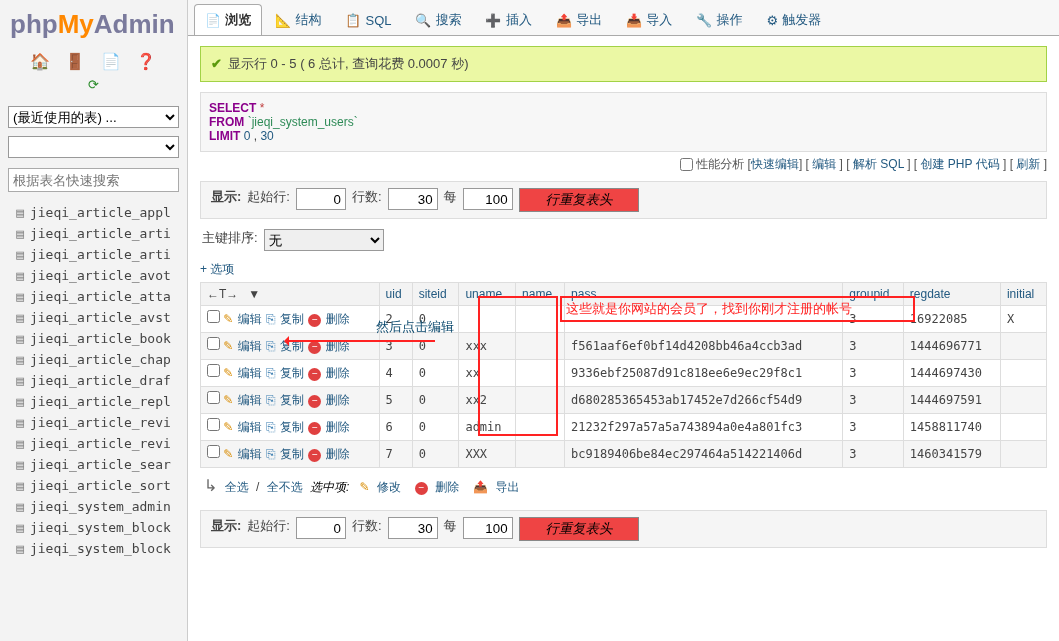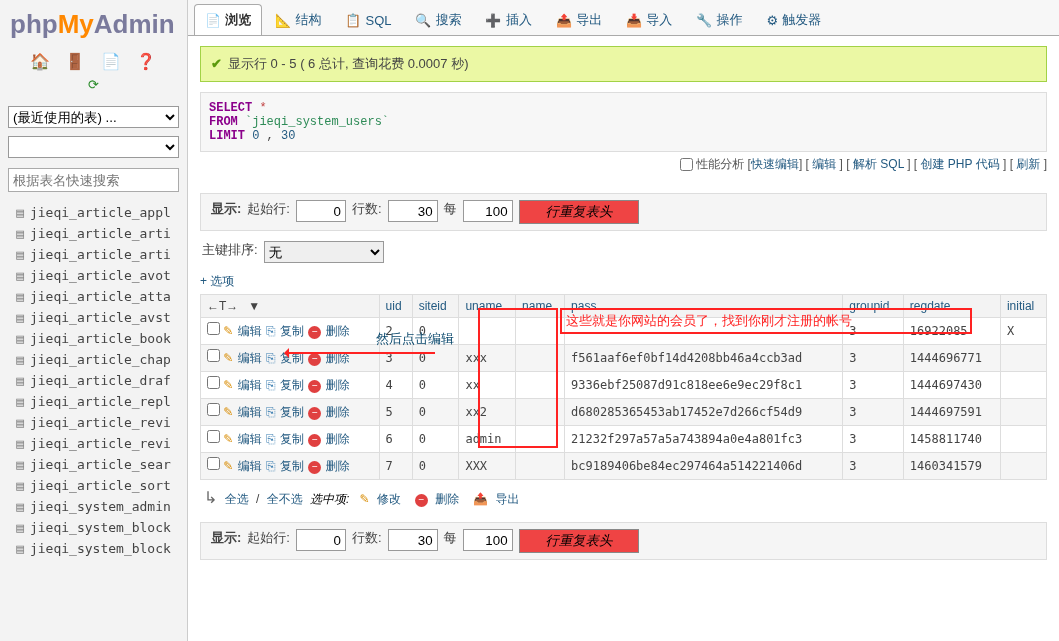--- a/index.html
+++ b/index.html
@@ -32,27 +32,27 @@
 
 .tabs { display: flex; border-bottom: 1px solid #aaa; background: #f7f7f7; padding: 4px 6px 0; gap: 2px; }
 .tab { padding: 6px 10px; border: 1px solid transparent; border-bottom: none; border-radius: 4px 4px 0 0; display: flex; align-items: center; gap: 4px; color: #235a81; }
 .tab.active { background: #fff; border-color: #aaa; color: #333; font-weight: bold; }
 .tab .ico { font-size: 13px; }
 
 .content { padding: 10px 12px; }
 .msg-success { background: #ebf8a4; border: 1px solid #a2d246; padding: 8px 10px; margin-bottom: 10px; }
 .msg-success::before { content: "✔"; color: #5b9a0d; margin-right: 6px; font-weight: bold; }
 
-.sql-box { background: #f7f7f7; border: 1px solid #ddd; padding: 8px; font-family: Liberation Mono, monospace; font-size: 12px; }
+.sql-box { background: #f7f7f7; border: 1px solid #ddd; padding: 8px; font-family: Liberation Sans, sans-serif; font-size: 12px; }
 .sql-box .kw { color: #8b008b; font-weight: bold; }
 .sql-box .tbl { color: #2e8b57; }
 .sql-box .num { color: #235a81; }
 .sql-box .star { color: #c04040; }
 
-.sql-actions { text-align: right; font-size: 12px; margin: 4px 0 20px; color: #555; }
+.sql-actions { text-align: right; font-size: 12px; margin: 4px 0 8px; color: #555; }
 .sql-actions a { color: #235a81; }
 .sql-actions input[type=checkbox] { vertical-align: middle; }
 
 .toolbar { background: #f5f5f5; border: 1px solid #ddd; padding: 6px 10px; margin: 6px 0; display: flex; align-items: flex-start; gap: 6px; font-size: 13px; }
 .toolbar input[type=text] { width: 50px; height: 22px; border: 1px solid #999; padding: 1px 4px; text-align: right; }
 .toolbar button { padding: 2px 26px; background: #ef4444; border: 1px solid #888; font-style: italic; }
 .toolbar select { height: 22px; border: 1px solid #999; }
 
 .option-link { color: #235a81; font-size: 12px; }
 
@@ -279,21 +279,21 @@
                 <td class="mono"></td>
                 <td class="mono">bc9189406be84ec297464a514221406d</td>
                 <td class="num-col mono">3</td>
                 <td class="mono">1460341579</td>
                 <td class="mono"></td>
               </tr>
             </tbody>
         </table>
 
         <div class="red-box" style="left:278px; top:14px; width:80px; height:140px;"></div>
-        <div class="anno1" style="left:360px; top:14px; width:412px;">这些就是你网站的会员了，找到你刚才注册的帐号</div>
+        <div class="anno1" style="left:360px; top:14px; width:355px;">这些就是你网站的会员了，找到你刚才注册的帐号</div>
         <div class="anno2" style="left:140px; top:36px;">然后点击编辑</div>
         <div class="red-arrow" style="left:85px; top:58px; width:150px;"></div>
       </div>
 
       <div class="bulk-row">
         <span class="arrow">↳</span>
         <a>全选</a> /
         <a>全不选</a>
         <span class="muted">选中项:</span>
         &nbsp;&nbsp;<span class="ico-edit">✎</span>

